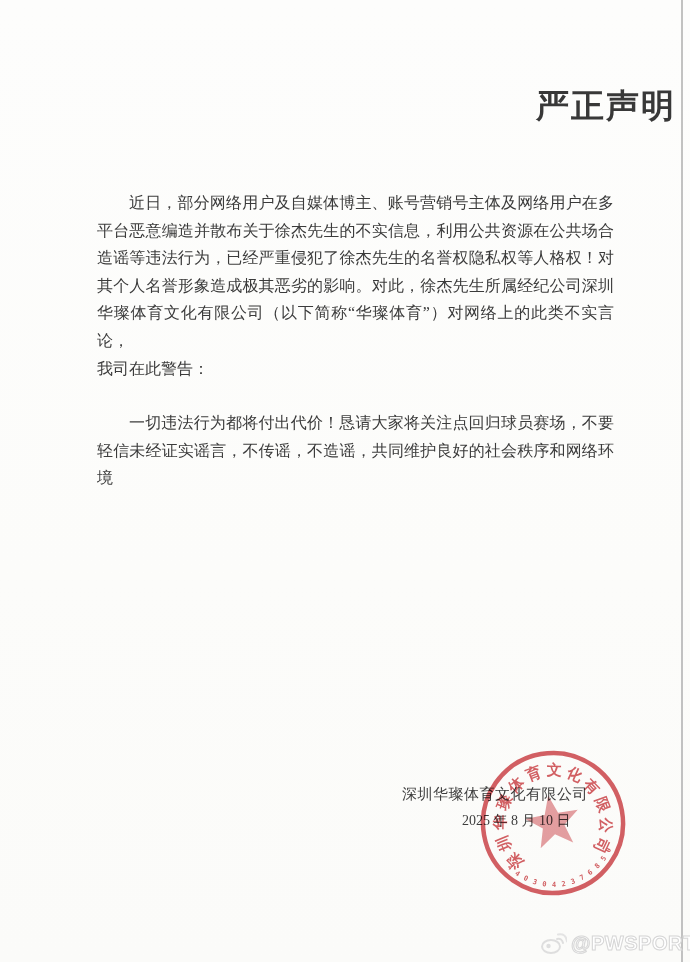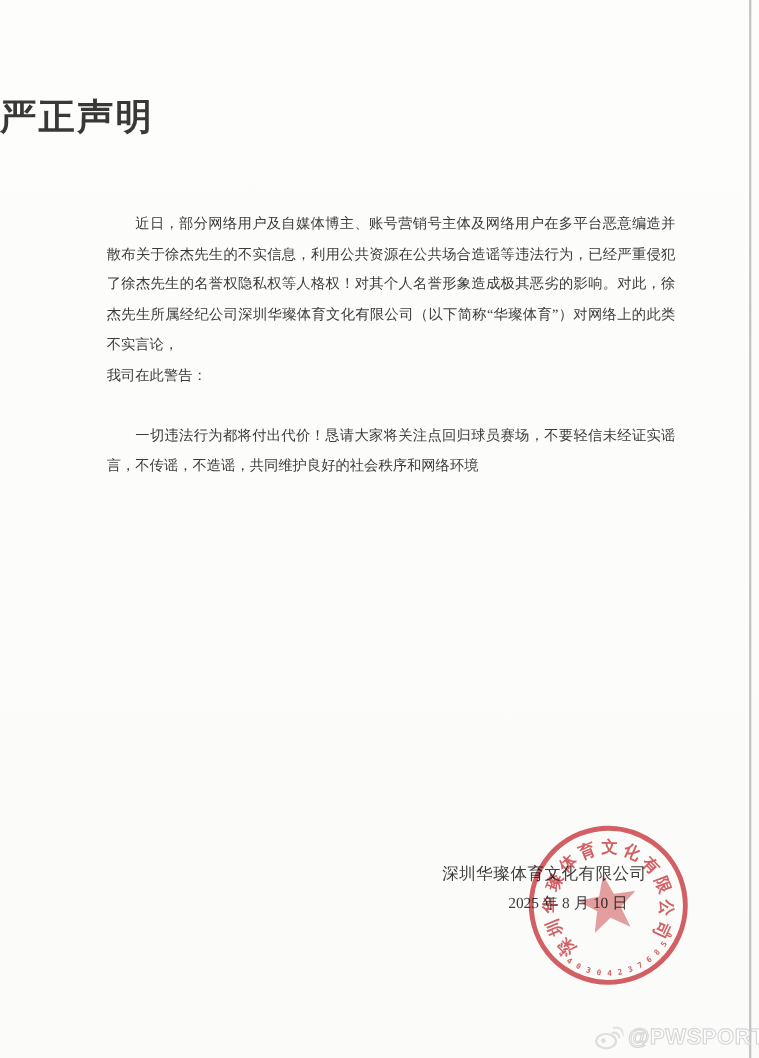--- a/index.html
+++ b/index.html
@@ -4,26 +4,26 @@
 <style>
   html,body{margin:0;padding:0;}
   body{
     width:690px;height:962px;position:relative;overflow:hidden;
     background:#fdfdfc;
     font-family:"Liberation Serif","DejaVu Serif",serif;
   }
   .page{position:absolute;inset:0;background:linear-gradient(180deg,#fdfdfc 0%,#fcfcfa 60%,#fbfbf9 100%);}
   .doc-title{
     position:absolute;top:84px;left:0;right:14px;margin:0;
-    text-align:left;font-size:33px;font-weight:bold;color:#383838;
+    text-align:right;font-size:33px;font-weight:bold;color:#383838;
     letter-spacing:2px;
   }
   .body-text{
     position:absolute;top:189px;left:97px;width:517px;
-    font-size:13px;line-height:27.6px;color:#3b3b3b;
+    font-size:16px;line-height:27.6px;color:#3b3b3b;
     text-align:justify;
   }
   .body-text p{margin:0;padding:0;}
   .body-text p.indent{text-indent:2em;}
   .body-text p.gap{margin-top:27px;}
   .sig-company{
     position:absolute;top:785px;left:402px;
     font-size:15px;color:#3d3d3d;letter-spacing:0.5px;white-space:nowrap;
   }
   .sig-date{

